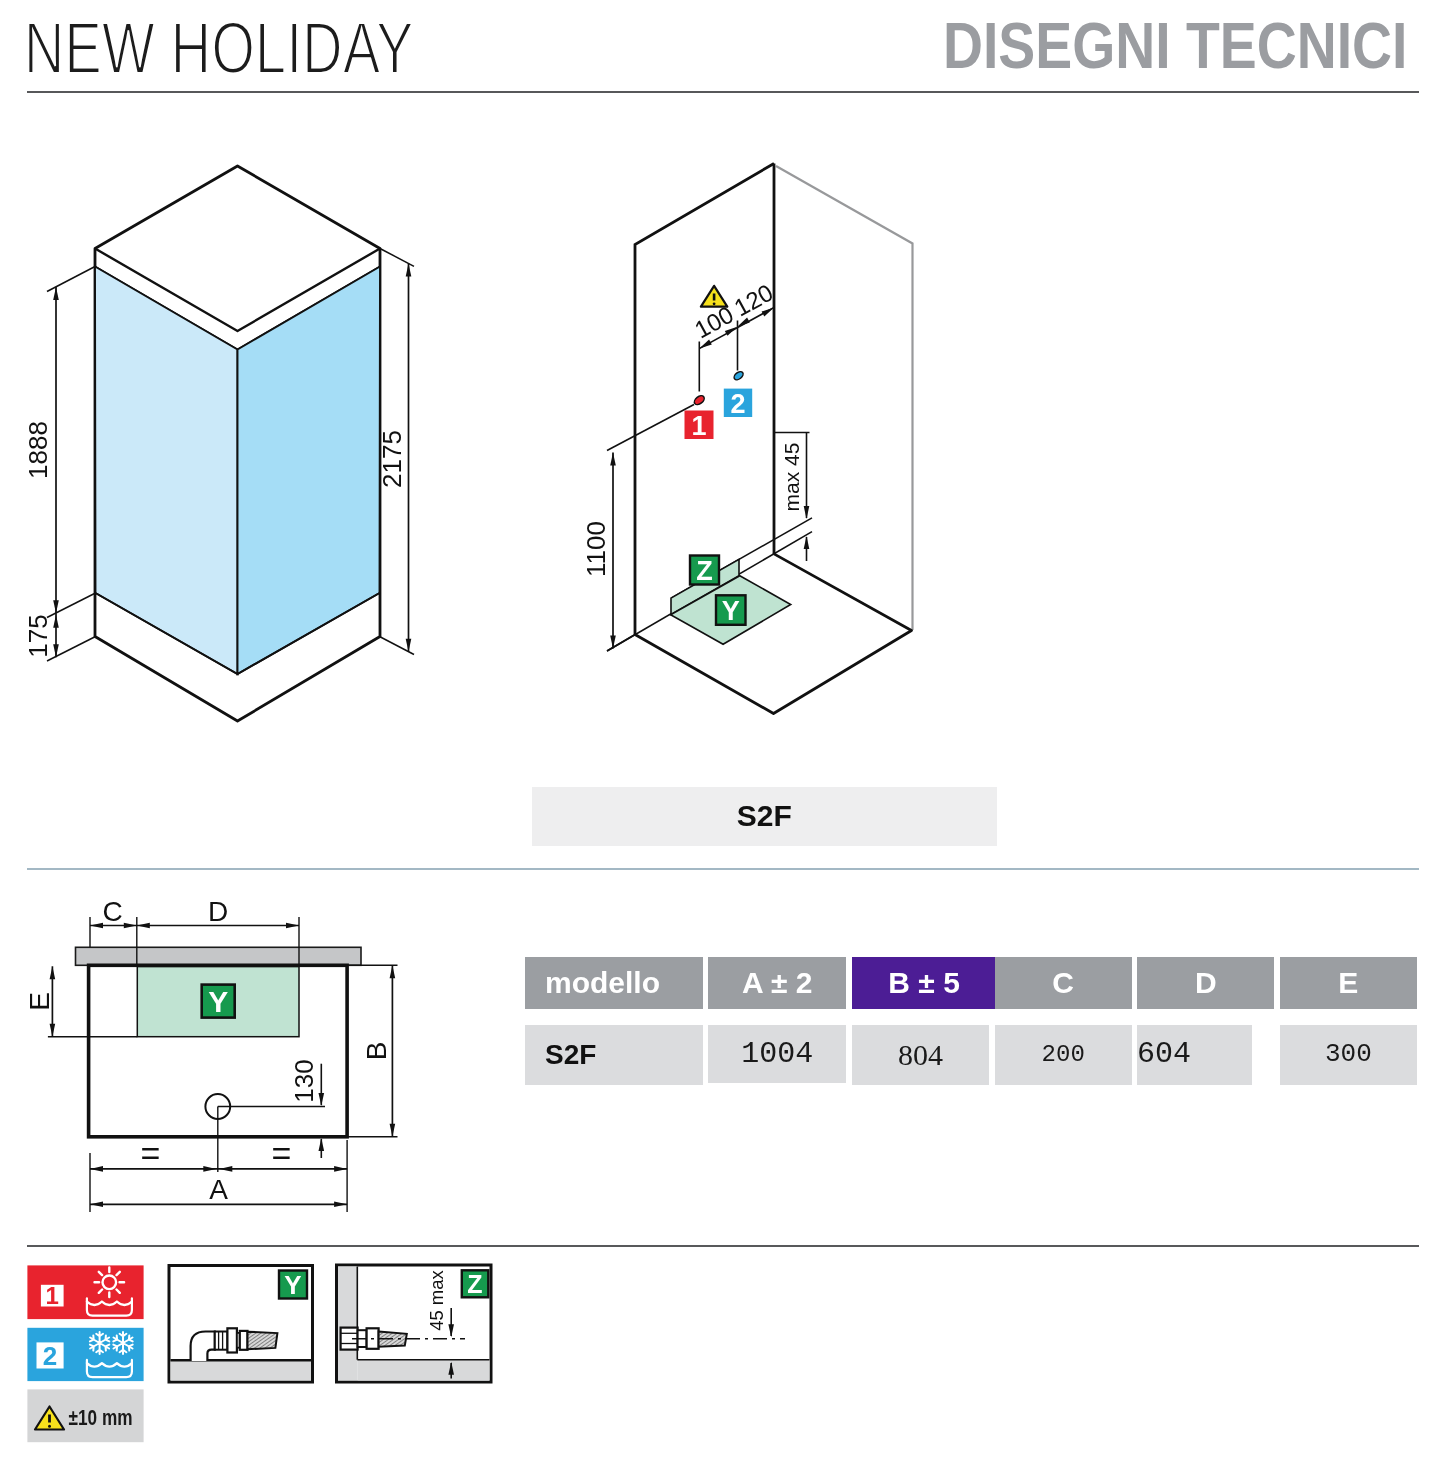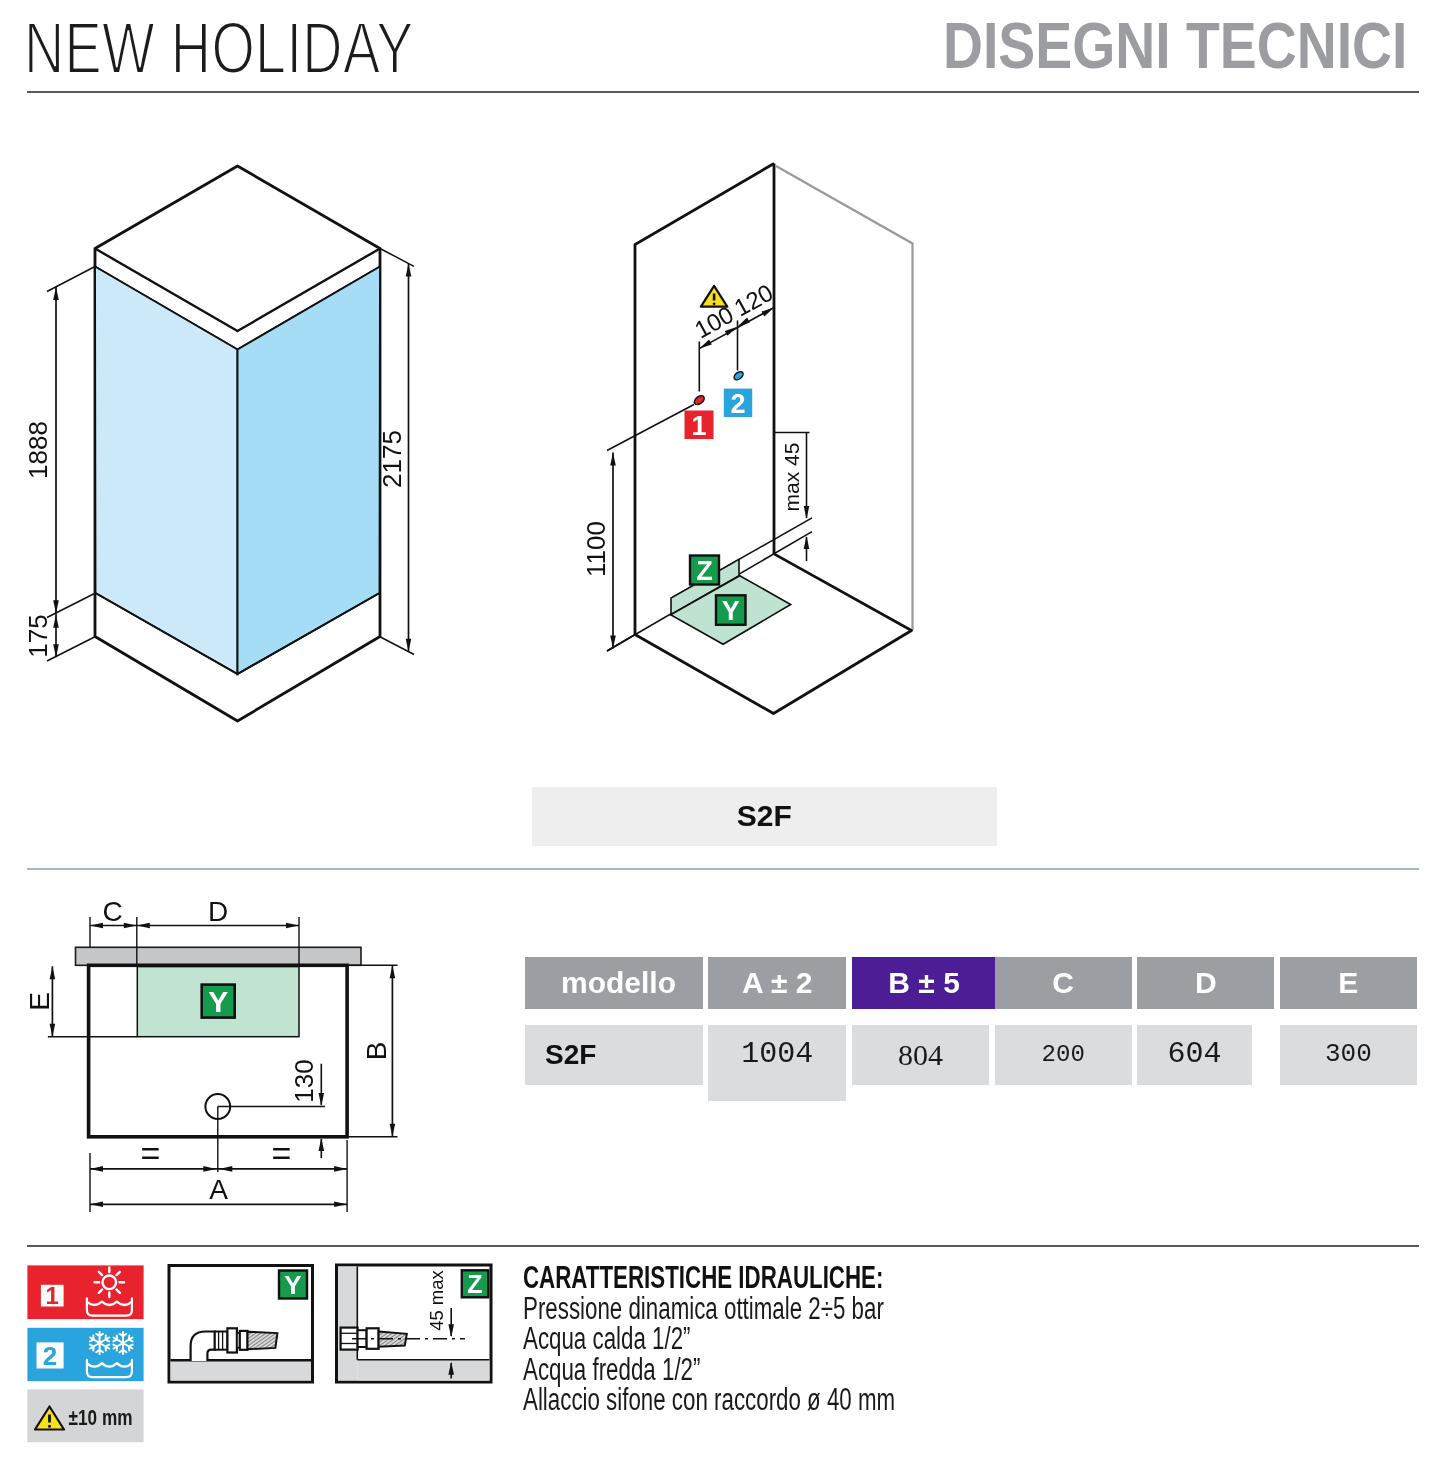--- a/index.html
+++ b/index.html
@@ -23,70 +23,58 @@
 
 
   <div class="abs" style="left:531.5px;top:786.5px;width:465.5px;height:59px;background:#eeeeef;
        font-size:30px;font-weight:bold;color:#111;text-align:center;line-height:57px;">S2F</div>
 
   <div class="abs" style="left:27px;top:867.5px;width:1392px;height:2.6px;background:#a3b8c4;"></div>
 
   <div>
 
   <div class="abs" style="left:525px;top:956.5px;width:178px;height:52px;background:#9b9ea2;color:#fff;
-       font-size:30px;font-weight:bold;line-height:52px;padding-left:36px;box-sizing:border-box;">modello</div>
+       font-size:30px;font-weight:bold;line-height:52px;padding-left:20px;box-sizing:border-box;">modello</div>
 
   <div class="abs" style="left:708.2px;top:956.5px;width:138.2px;height:52px;background:#9b9ea2;color:#fff;
        font-size:30px;font-weight:bold;line-height:52px;text-align:center;">A ± 2</div>
 
   <div class="abs" style="left:851.6px;top:956.5px;width:145px;height:52px;background:#4c1d95;color:#fff;
        font-size:30px;font-weight:bold;line-height:52px;text-align:center;">B ± 5</div>
 
   <div class="abs" style="left:994.5px;top:956.5px;width:137.4px;height:52px;background:#9b9ea2;color:#fff;
        font-size:30px;font-weight:bold;line-height:52px;text-align:center;">C</div>
 
   <div class="abs" style="left:1137.1px;top:956.5px;width:137.4px;height:52px;background:#9b9ea2;color:#fff;
        font-size:30px;font-weight:bold;line-height:52px;text-align:center;">D</div>
 
   <div class="abs" style="left:1279.7px;top:956.5px;width:137.3px;height:52px;background:#9b9ea2;color:#fff;
        font-size:30px;font-weight:bold;line-height:52px;text-align:center;">E</div>
 
   <div class="abs" style="left:525px;top:1025.3px;width:178px;height:59.8px;background:#dbdcde;color:#111;
        font-size:28px;font-weight:bold;line-height:59px;padding-left:20px;box-sizing:border-box;">S2F</div>
 
-  <div class="abs" style="left:708.2px;top:1025.3px;width:138.2px;height:76px;background:#dbdcde;color:#1a1a1a;
+  <div class="abs" style="left:708.2px;top:1025.3px;width:138.2px;height:58px;background:#dbdcde;color:#1a1a1a;
        font-family:'Liberation Mono',monospace;font-size:30px;line-height:59px;text-align:center;">1004</div>
 
   <div class="abs" style="left:851.6px;top:1025.3px;width:137.7px;height:59.8px;background:#dbdcde;color:#1a1a1a;
        font-family:Liberation Serif, serif;font-size:30px;line-height:59px;text-align:center;">804</div>
 
   <div class="abs" style="left:994.5px;top:1025.3px;width:137.4px;height:59.8px;background:#dbdcde;color:#1a1a1a;
        font-family:'Liberation Mono',monospace;font-size:24px;line-height:59px;text-align:center;">200</div>
 
   <div class="abs" style="left:1137.1px;top:1025.3px;width:115px;height:59.8px;background:#dbdcde;color:#1a1a1a;
-       font-family:'Liberation Mono',monospace;font-size:30px;line-height:59px;text-align:center;">604</div>
+       font-family:'Liberation Mono',monospace;font-size:30px;line-height:59px;text-align:left;">604</div>
 
   <div class="abs" style="left:1279.7px;top:1025.3px;width:137.3px;height:59.8px;background:#dbdcde;color:#1a1a1a;
        font-family:'Liberation Mono',monospace;font-size:26px;line-height:59px;text-align:center;">300</div>
   </div>
 
   <div class="abs" style="left:27px;top:1244.5px;width:1392px;height:2.2px;background:#58595b;"></div>
 
-  <div class="abs" style="left:523px;top:1260px;white-space:nowrap;">
-
-    <div style="font-size:31px;font-weight:bold;color:#111;transform:scaleX(0.72);transform-origin:0 0;height:30.5px;">CARATTERISTICHE IDRAULICHE:</div>
-
-    <div style="font-size:31px;color:#1a1a1a;transform:scaleX(0.72);transform-origin:0 0;height:30.5px;">Pressione dinamica ottimale 2÷5 bar</div>
-
-    <div style="font-size:31px;color:#1a1a1a;transform:scaleX(0.72);transform-origin:0 0;height:30.5px;">Acqua calda 1/2”</div>
-
-    <div style="font-size:31px;color:#1a1a1a;transform:scaleX(0.72);transform-origin:0 0;height:30.5px;">Acqua fredda 1/2”</div>
-
-    <div style="font-size:31px;color:#1a1a1a;transform:scaleX(0.72);transform-origin:0 0;height:30.5px;">Allaccio sifone con raccordo ø 40 mm</div>
-  </div>
 
   <svg width="1445" height="1474" viewBox="0 0 1445 1474">
     <defs>
       <pattern id="hatch" width="2.9" height="2.9" patternUnits="userSpaceOnUse" patternTransform="rotate(55)">
         <rect width="2.9" height="2.9" fill="#d8d8d8"></rect>
         <line x1="0" y1="0" x2="0" y2="2.9" stroke="#4a4a4a" stroke-width="1.2"></line>
       </pattern>
     </defs>
 
     <path d="M237.5,166 L95,248.5 L95,636.5 L237.5,721 L380,636.5 L380,248.5 Z" fill="#ffffff" stroke="#111" stroke-width="2.8" stroke-linejoin="round"></path>

